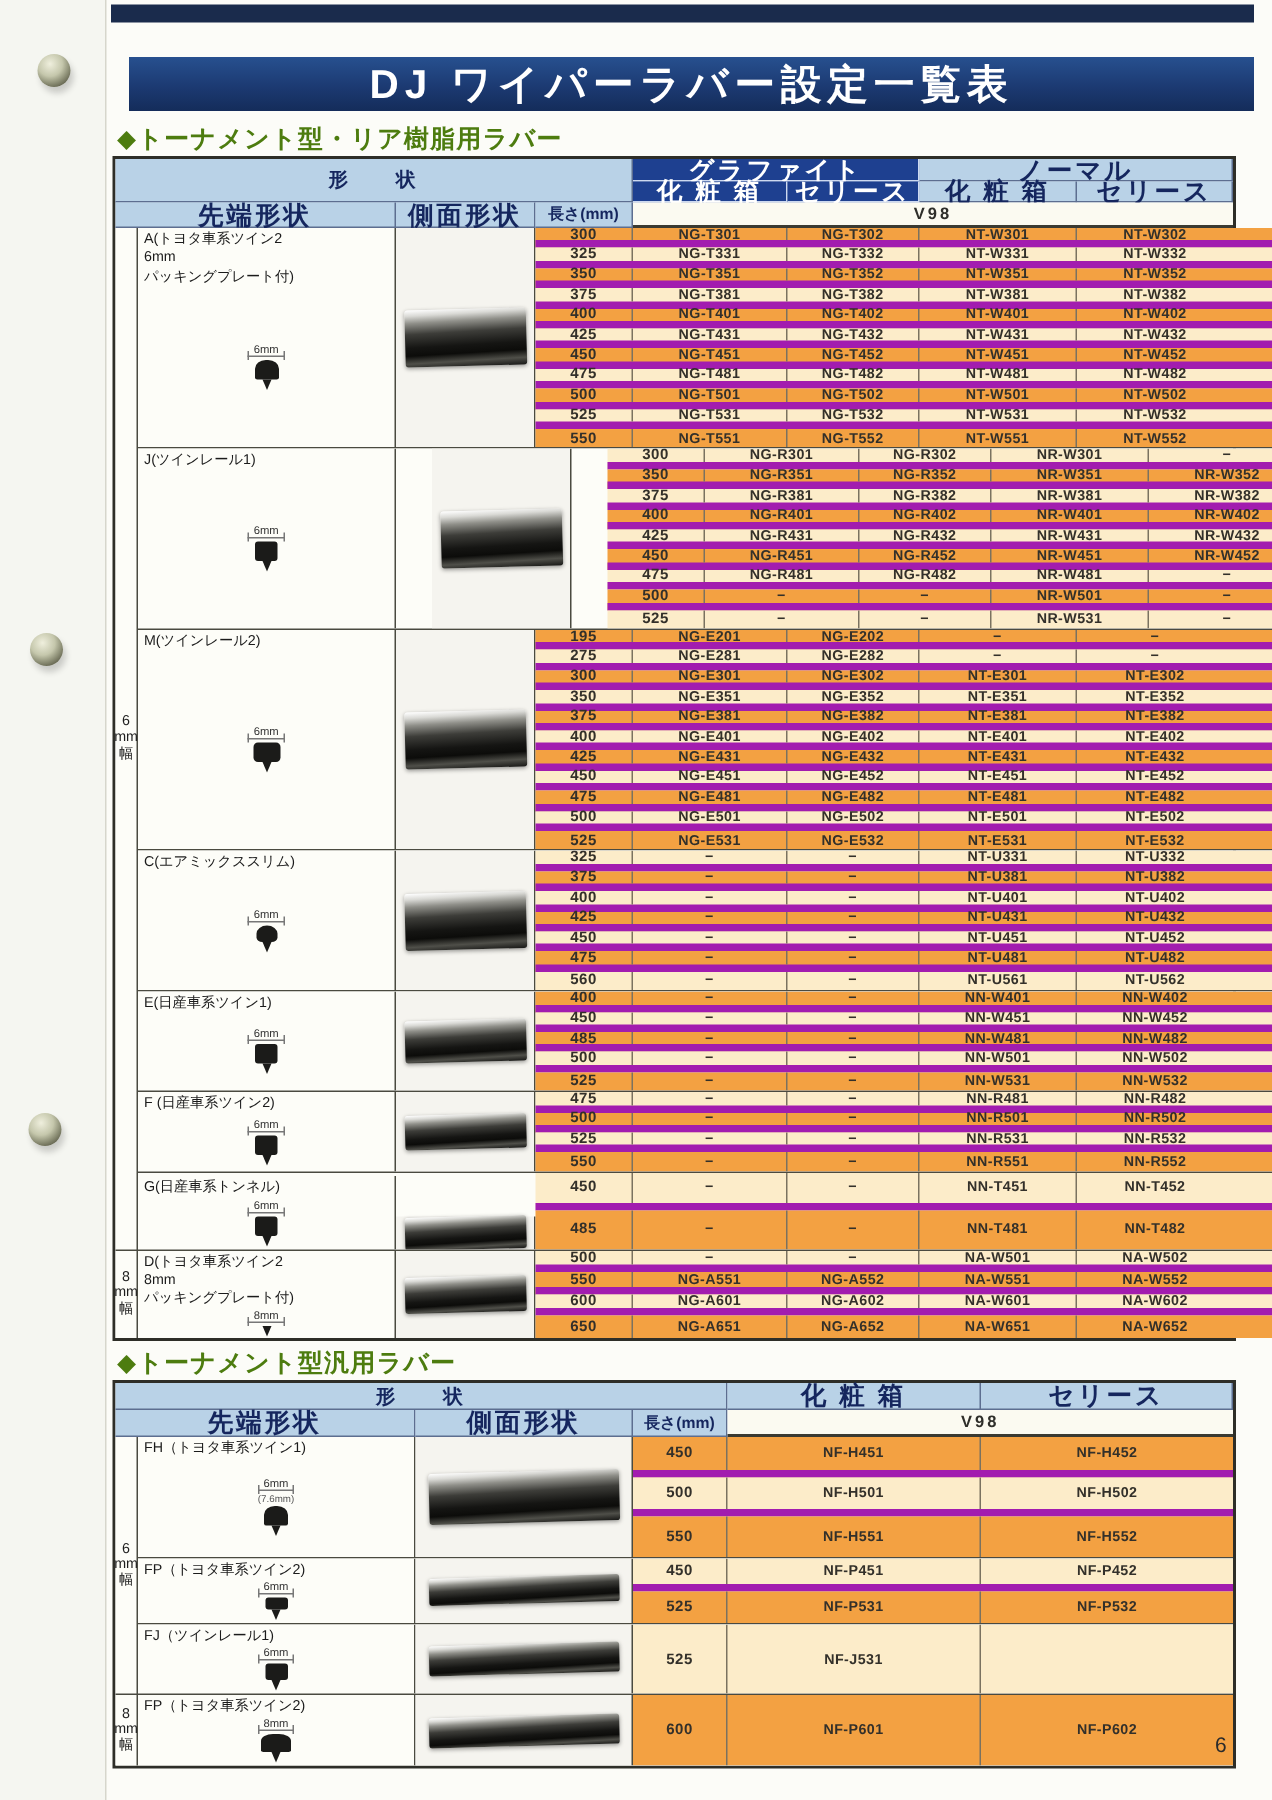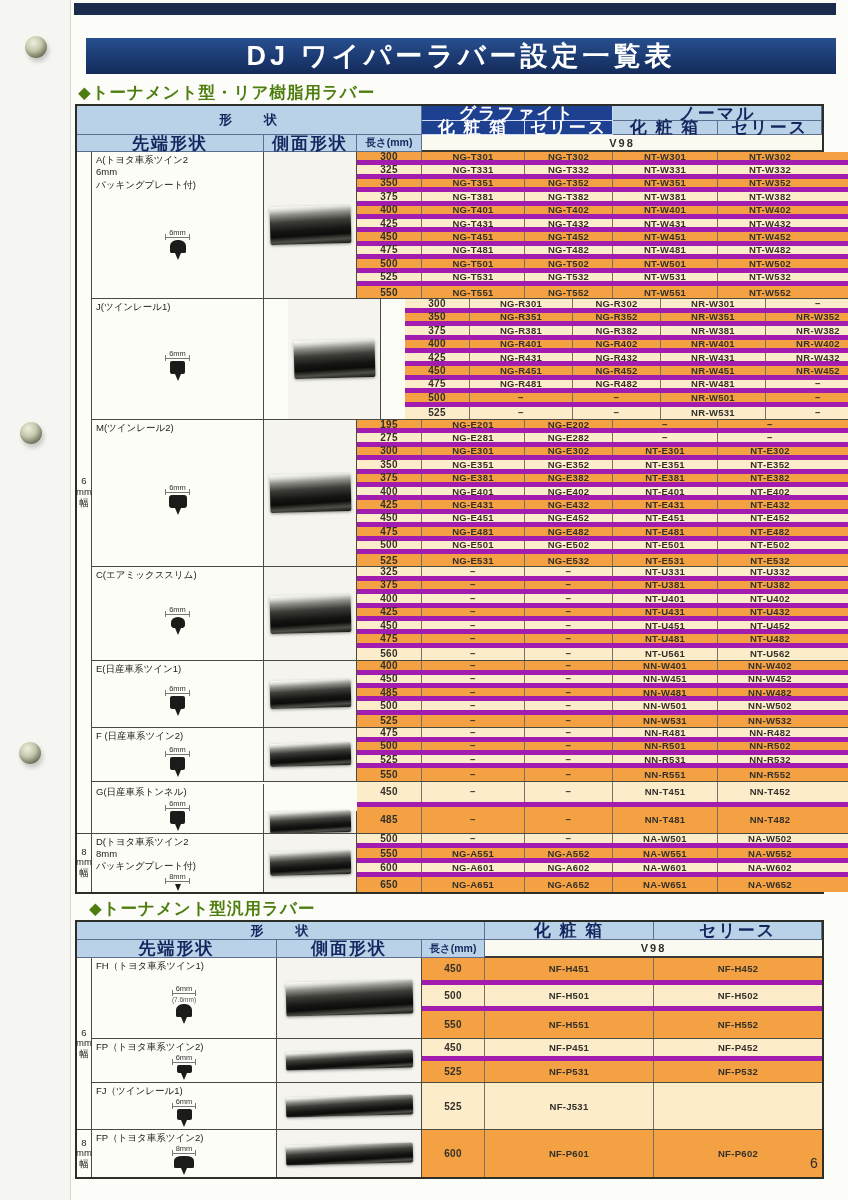--- a/index.html
+++ b/index.html
@@ -601,21 +601,21 @@
                 <div class="dc t1c2">NG-A652</div>
                 <div class="dc t1c3">NA-W651</div>
                 <div class="dc t1c4">NA-W652</div>
               </div>
             </div>
           </div>
         </div>
       </div>
   </div>
 
-  <div class="sec-title" style="left:89px;top:898px;">◆トーナメント型汎用ラバー</div>
+  <div class="sec-title" style="left:78px;top:898px;">◆トーナメント型汎用ラバー</div>
 
   <div class="tbl" style="left:75px;top:920px;width:745px;">
     <div class="thead t2head">
       <div class="hc h-blue" style="grid-column:1/4;grid-row:1;font-size:13px;">形　　状</div>
       <div class="hc h-blue" style="grid-column:4;grid-row:1;">化 粧 箱</div>
       <div class="hc h-blue" style="grid-column:5;grid-row:1;">セリース</div>
       <div class="hc h-blue" style="grid-column:1;grid-row:2;">先端形状</div>
       <div class="hc h-blue" style="grid-column:2;grid-row:2;">側面形状</div>
       <div class="hc h-blue lenhead" style="grid-column:3;grid-row:2;">長さ(mm)</div>
       <div class="hc v98" style="grid-column:4/6;grid-row:2;">V98</div>

